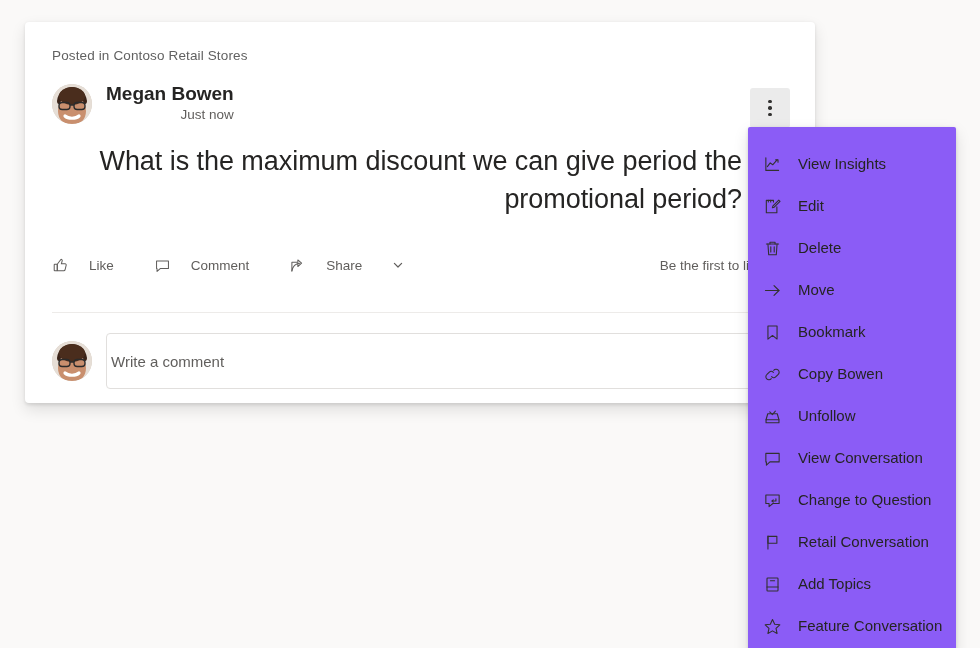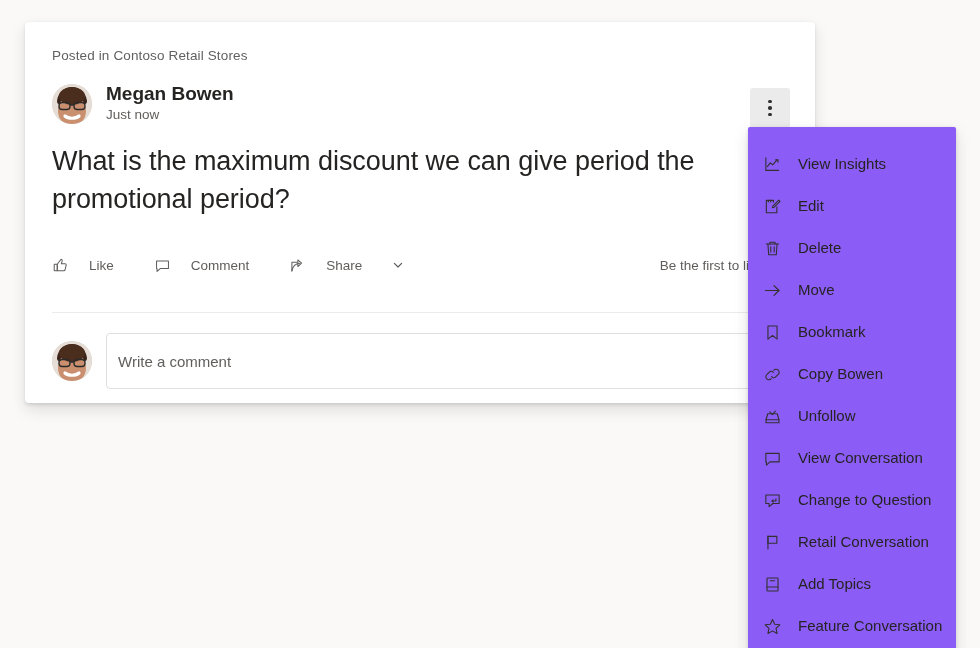--- a/index.html
+++ b/index.html
@@ -25,20 +25,21 @@
   
   #post-card {
     position: absolute;
     left: 25px;
     top: 22px;
     width: 790px;
     height: 381px;
     background: #ffffff;
     border-radius: 4px;
     box-shadow: 0 1.2px 3.6px rgba(0,0,0,0.10), 0 6.4px 14.4px rgba(0,0,0,0.11);
+    text-align: right;
   }
 
   .posted-in {
     position: absolute;
     left: 27px;
     top: 26px;
     font-size: 13.5px;
     color: #616161;
     letter-spacing: 0.01em;
     white-space: nowrap;
@@ -153,21 +154,21 @@
     align-items: center;
   }
   .composer-box {
     margin-left: 14px;
     flex: 1 1 auto;
     height: 56px;
     border: 1px solid #e1dfdd;
     border-radius: 4px;
     display: flex;
     align-items: center;
-    padding: 0 11px;
+    padding: 0 4px;
     background: #fff;
   }
   .composer-placeholder {
     font-size: 15px;
     color: #605e5c;
   }
 
   
   #kebab-button {
     position: absolute;

